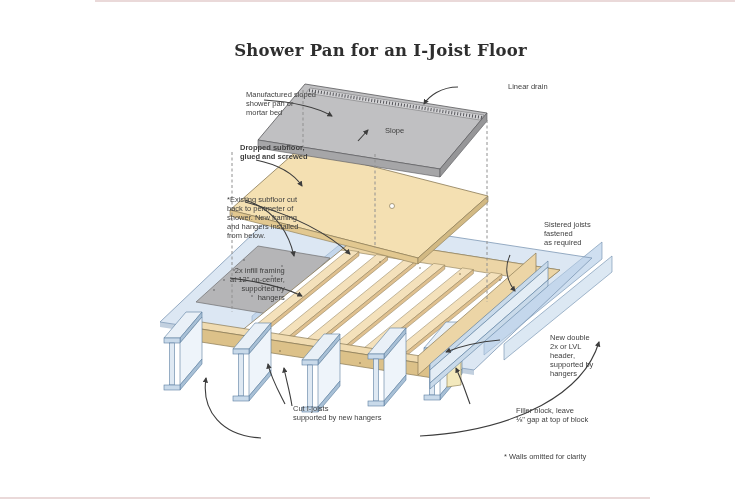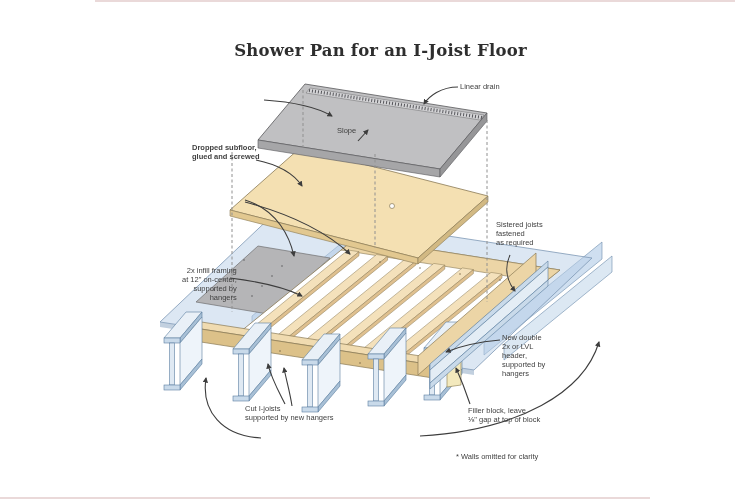--- a/index.html
+++ b/index.html
@@ -1,21 +1,21 @@
 <!DOCTYPE html>
 <html><head>
 <meta charset="utf-8">
 <style>
   html,body{margin:0;padding:0;background:#fff;}
   .stage{position:relative;width:735px;height:500px;background:#ffffff;overflow:hidden;
          font-family:"Liberation Sans",sans-serif;}
   .title{position:absolute;left:0;top:41px;width:735px;text-align:center;padding-left:26px;
          box-sizing:border-box;font-family:"DejaVu Serif",serif;font-weight:bold;
          font-size:16.5px;letter-spacing:.2px;color:#2e2e2e;}
-  .lbl{position:absolute;font-size:7.5px;line-height:9px;color:#3f3f3f;white-space:pre-line;}
+  .lbl{position:absolute;font-size:7.5px;line-height:9px;color:#3f3f3f;white-space:pre-line;margin-left:48px;}
   .edge{position:absolute;background:#ead9d9;height:1.5px;}
   .edge.top{left:95px;top:0;width:640px;}
   .edge.bot{left:0;top:497px;width:650px;}
   svg{position:absolute;left:0;top:0;}
 </style>
 </head>
 <body>
 
 <div class="stage">
   <div class="edge top"></div>
@@ -153,24 +153,32 @@
       <path d="M285,404 C279,392 271,378 268,364"></path>
       <path d="M292,406 C290,392 286,379 284,368"></path>
       <path d="M261,438 C222,436 201,411 206,378"></path>
       <path d="M420,436 C520,430 584,392 599,342"></path>
       <path d="M470,404 C466,392 461,379 456,368"></path>
     </g>
   </svg>
 
   <div class="title">Shower Pan for an I-Joist Floor</div>
 
+  <div class="lbl" style="left:198px;top:90px;">Manufactured sloped
+shower pan or
+mortar bed</div>
   <div class="lbl" style="left:460px;top:82px;">Linear drain</div>
   <div class="lbl" style="left:337px;top:126px;">Slope</div>
   <div class="lbl" style="left:192px;top:143px;font-weight:bold;">Dropped subfloor,
 glued and screwed</div>
+  <div class="lbl" style="left:179px;top:195px;">*Existing subfloor cut
+back to perimeter of
+shower. New framing
+and hangers installed
+from below.</div>
   <div class="lbl" style="left:182px;top:266px;text-align:right;">2x infill framing
 at 12" on-center,
 supported by
 hangers</div>
   <div class="lbl" style="left:496px;top:220px;">Sistered joists
 fastened
 as required</div>
   <div class="lbl" style="left:502px;top:333px;">New double
 2x or LVL
 header,

